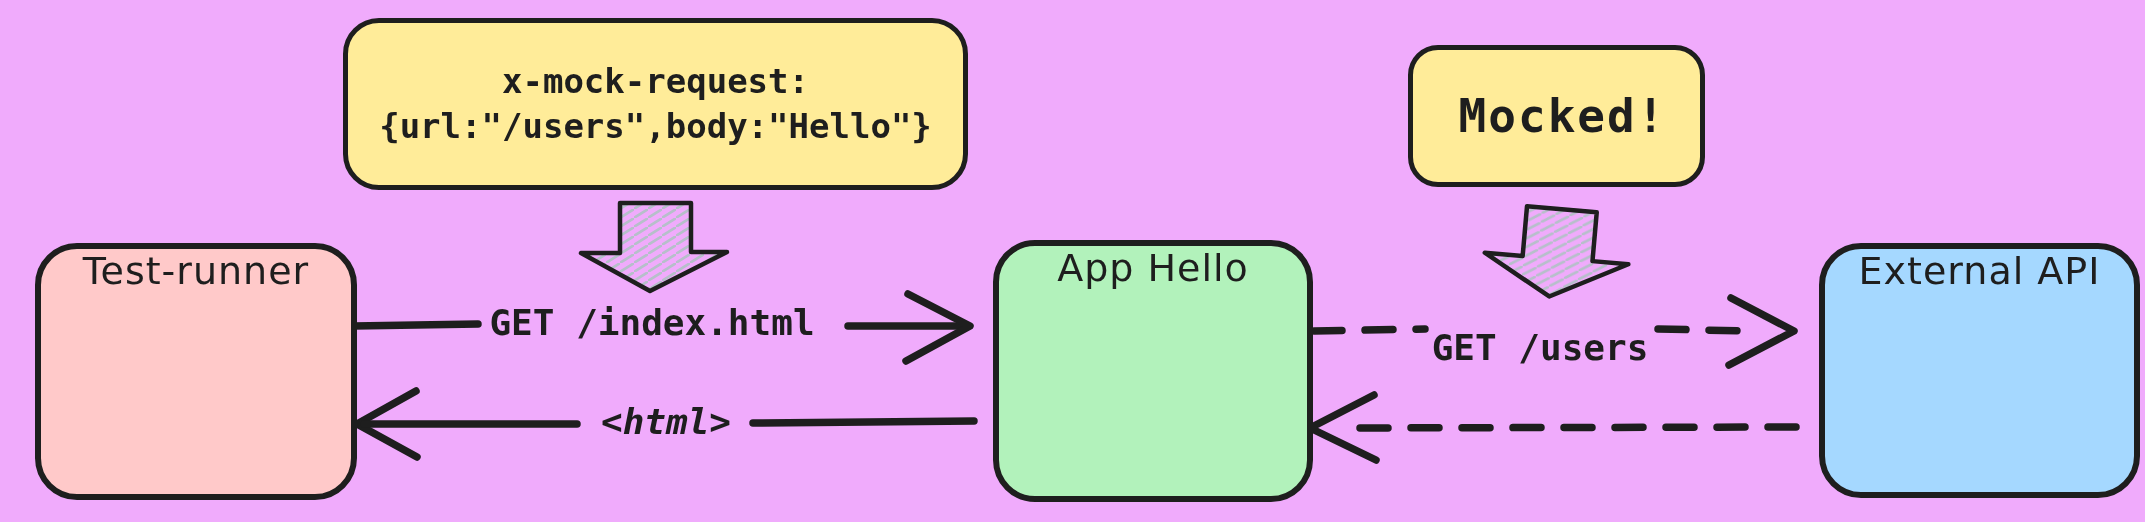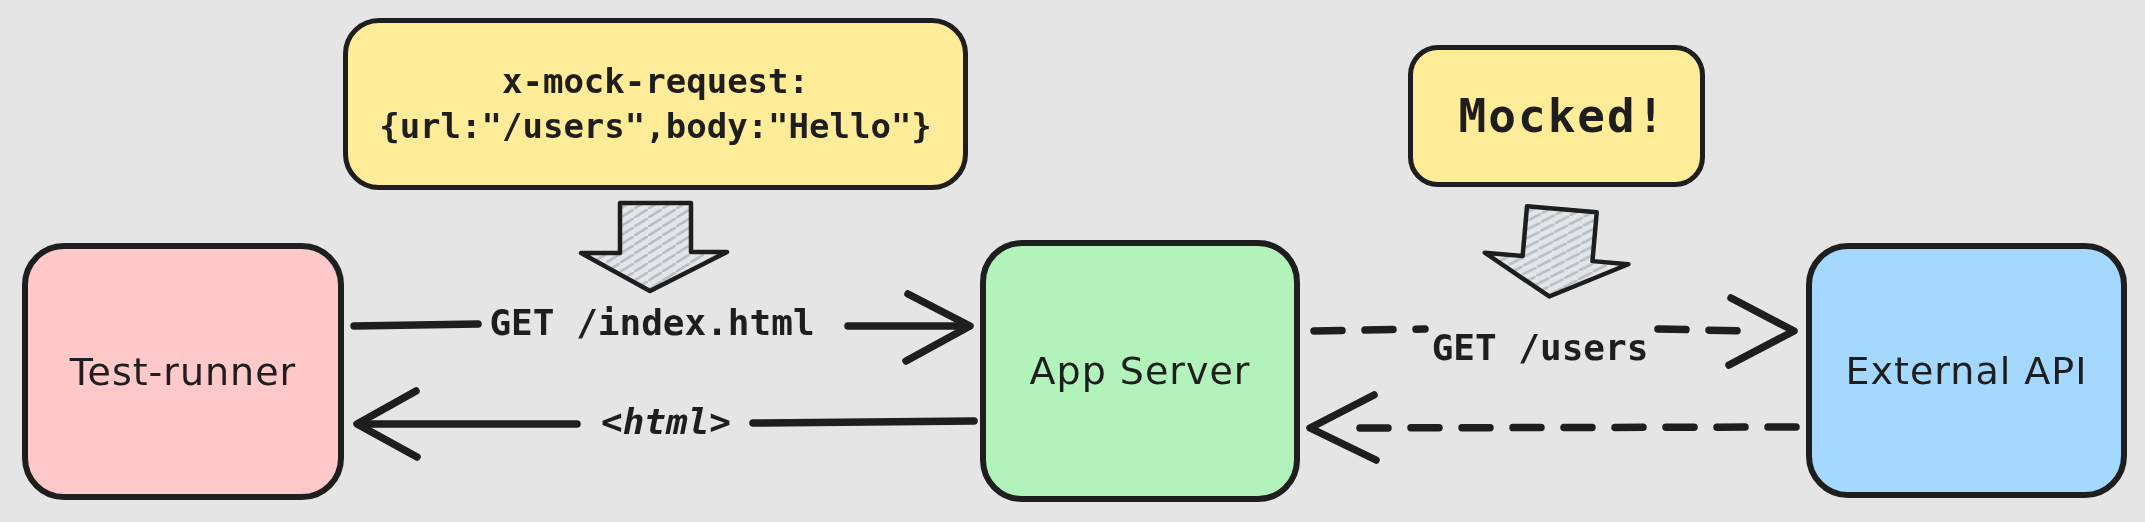--- a/index.html
+++ b/index.html
@@ -1,41 +1,42 @@
 <!DOCTYPE html>
 <html><head>
 <meta charset="utf-8">
 <style>
   html, body { margin: 0; padding: 0; background: #ffffff; }
   .canvas {
     position: relative;
     width: 2145px;
     height: 522px;
-    background: #e5e5e5;
+    background: #f0abfc;
     overflow: hidden;
     font-family: "DejaVu Sans", sans-serif;
     color: #1e1e1e;
   }
   svg.layer { position: absolute; left: 0; top: 0; }
   .conn {
     fill: none;
     stroke: #1e1e1e;
     stroke-width: 7.5;
     stroke-linecap: round;
     stroke-linejoin: round;
   }
   .dash { stroke-dasharray: 28 23; }
   .node {
     position: absolute;
     border: 6px solid #1e1e1e;
     border-radius: 42px;
     display: flex;
-    align-items: center;
+    align-items: flex-start;
     justify-content: center;
     box-sizing: border-box;
+    margin-left: 13px;
   }
   .node-label {
     font-size: 38px;
     letter-spacing: 1px;
     font-weight: normal;
     white-space: pre;
   }
   #node-test-runner  { left: 22px;   top: 243px; width: 322px; height: 257px; background: #ffc9c9; }
   #node-app-server   { left: 980px;  top: 240px; width: 320px; height: 262px; background: #b2f2bb; }
   #node-external-api { left: 1806px; top: 243px; width: 321px; height: 255px; background: #a5d8ff; }
@@ -128,21 +129,21 @@
         <line x1="-2" y1="10" x2="16" y2="-1" stroke="#b6bfca" stroke-width="2.8"></line>
       </pattern>
     </defs>
     <path d="M41 3 L111 3 L111 52 L147 52 L71 91 L3 53 L41 53 Z" fill="url(#hatchR)" stroke="#1e1e1e" stroke-width="4.5" stroke-linejoin="round"></path>
   </svg>
 
   <div class="node" id="node-test-runner">
     <span class="node-label">Test-runner</span>
   </div>
   <div class="node" id="node-app-server">
-    <span class="node-label">App Server</span>
+    <span class="node-label">App Hello</span>
   </div>
   <div class="node" id="node-external-api">
     <span class="node-label">External API</span>
   </div>
 
   <span class="code arrow-label" id="label-get-index">GET /index.html</span>
   <span class="code arrow-label" id="label-html">&lt;html&gt;</span>
   <span class="code arrow-label" id="label-get-users">GET /users</span>
 
 </div>

